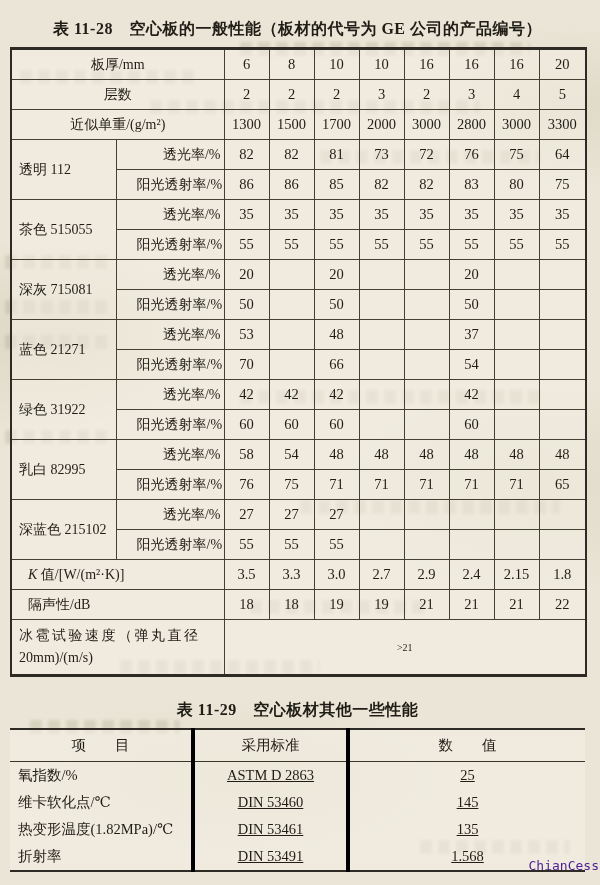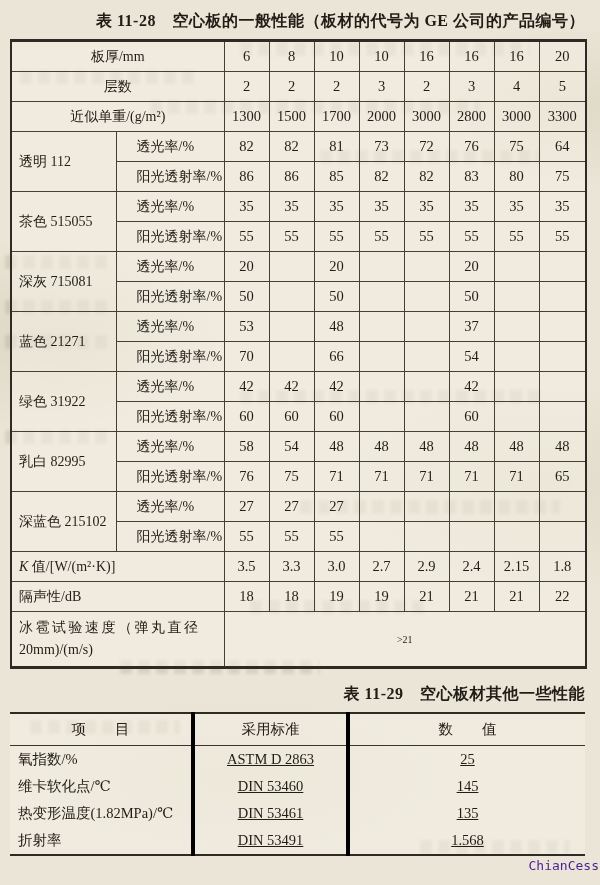--- a/index.html
+++ b/index.html
@@ -10,31 +10,31 @@
       radial-gradient(ellipse 260px 140px at 8% 38%, rgba(185,175,148,.28), rgba(185,175,148,0) 70%),
       radial-gradient(ellipse 220px 120px at 95% 12%, rgba(185,175,148,.22), rgba(185,175,148,0) 70%),
       radial-gradient(ellipse 300px 160px at 90% 55%, rgba(185,175,148,.18), rgba(185,175,148,0) 70%),
       radial-gradient(ellipse 320px 120px at 40% 88%, rgba(190,180,152,.16), rgba(190,180,152,0) 70%);
     font-family:"Liberation Serif","DejaVu Serif",serif;
     color:#201d17;
   }
   .ghost{position:absolute;height:14px;border-radius:2px;filter:blur(1.4px);opacity:.5;
     background:repeating-linear-gradient(90deg, rgba(138,128,102,.38) 0 12px, rgba(138,128,102,0) 12px 18px);}
   .page{position:relative;z-index:1;padding:7px 0 0 10px;}
-  .tbl-title{width:575px;text-align:right;font-weight:bold;font-size:16px;letter-spacing:.5px;margin:4px 0 7px 0;}
+  .tbl-title{width:575px;text-align:center;font-weight:bold;font-size:16px;letter-spacing:.5px;margin:12px 0 7px 0;}
   table{border-collapse:collapse;table-layout:fixed;width:575px;background:rgba(244,240,229,.55);}
   td{overflow:hidden;white-space:nowrap;}
   
   .t1{border:2px solid #2e2b24;border-top-width:3px;border-bottom-width:3px;}
   .t1 td{border:1px solid #454034;font-size:14px;height:29px;padding:0 3px;}
   .t1 .num{text-align:center;font-size:14.5px;}
   .t1 .lblc{text-align:center;}
-  .t1 .lbl{text-align:left;padding-left:7px;}
+  .t1 .lbl{text-align:left;padding-left:16px;}
   .t1 .glabel{text-align:left;padding-left:7px;}
-  .t1 .metric{text-align:left;padding-left:20px;margin-top:33px;}
+  .t1 .metric{text-align:right;padding-left:20px;margin-top:33px;}
   .t1 .hail td{height:50px;}
   .t1 .hail-lbl{white-space:normal;line-height:1.55;padding:2px 4px 2px 7px;}
   .t1 .hail-lbl .ls{letter-spacing:2.5px;}
   .t1 .hail-val{font-size:10px;}
   .kcell i{font-family:"Liberation Serif",serif;}
   
   .t2{border-top:2.5px solid #2e2b24;border-bottom:2.5px solid #2e2b24;margin-top:6px;}
   .t2 td{border-left:1px solid #454034;border-right:4px solid #000000;font-size:14.5px;height:27px;padding:0 4px;}
   .t2 td:first-child{border-left:none;}
   .t2 td:last-child{border-right:none;}

